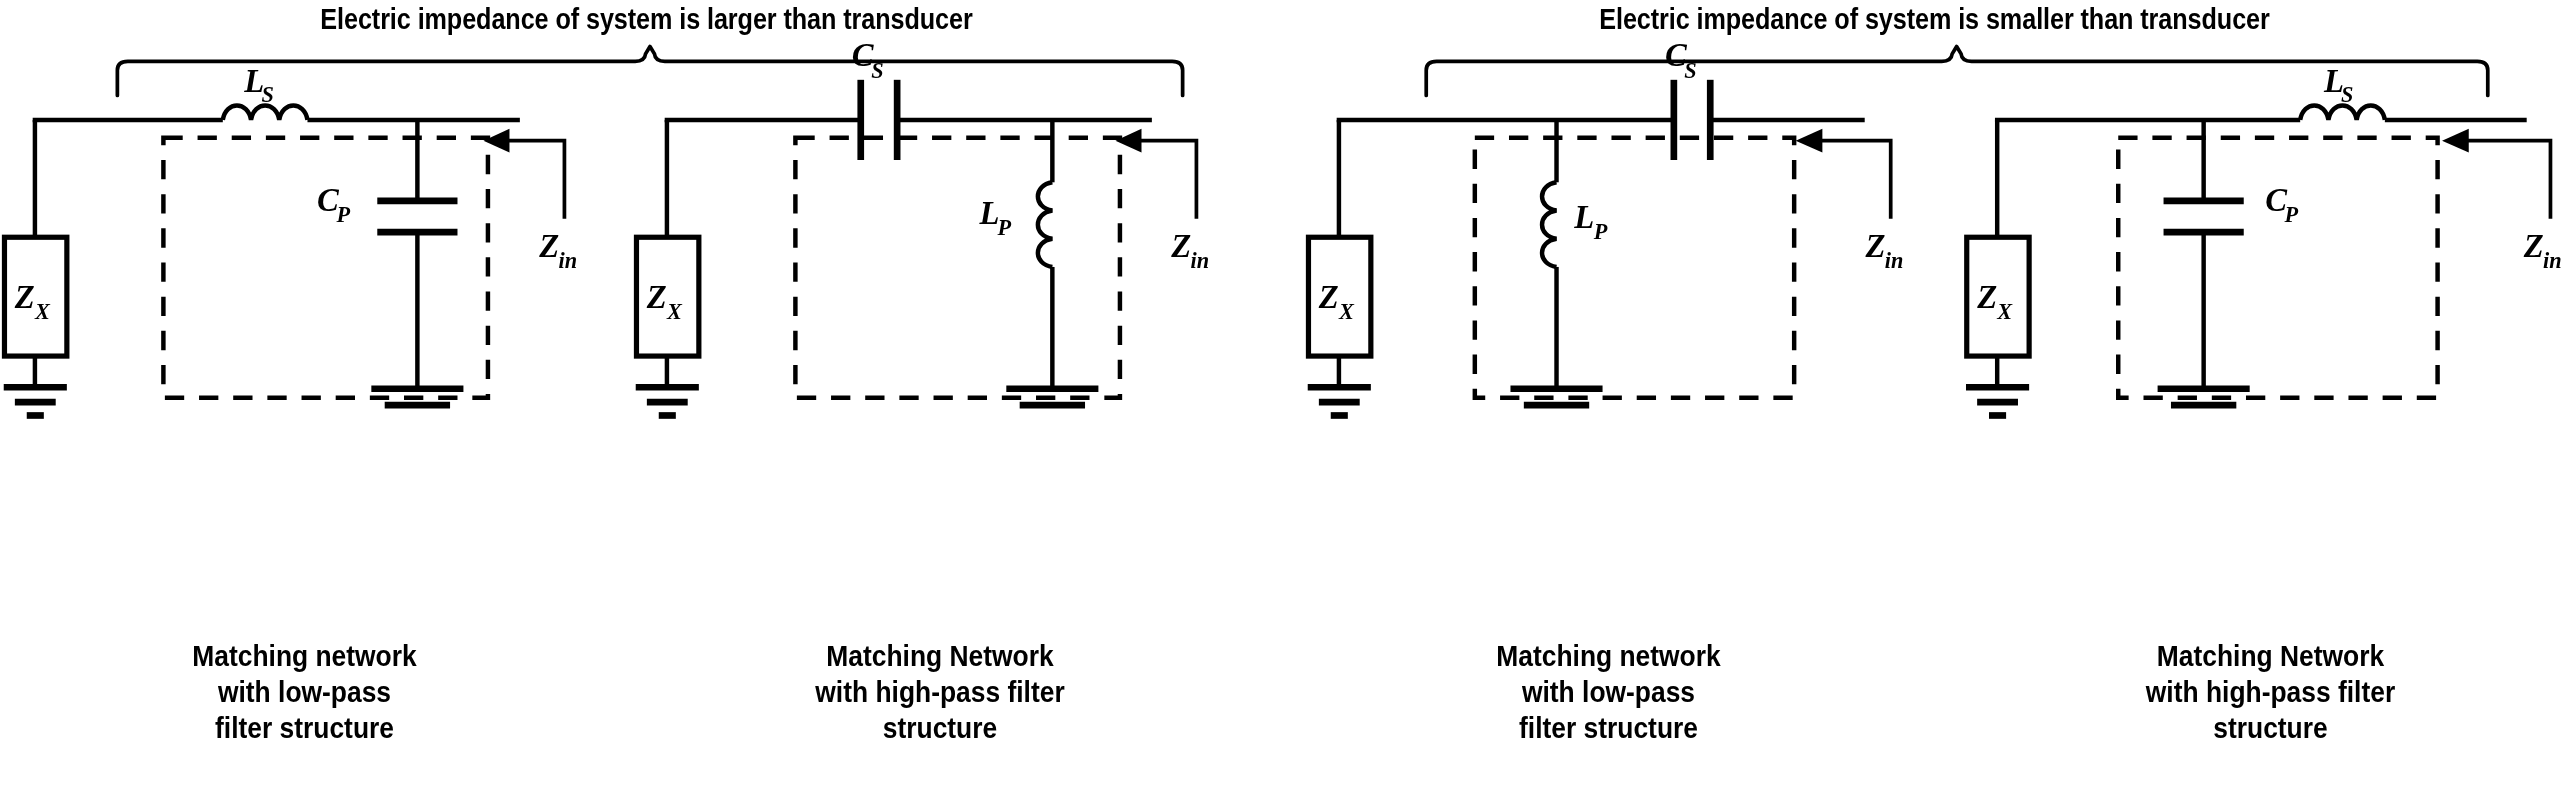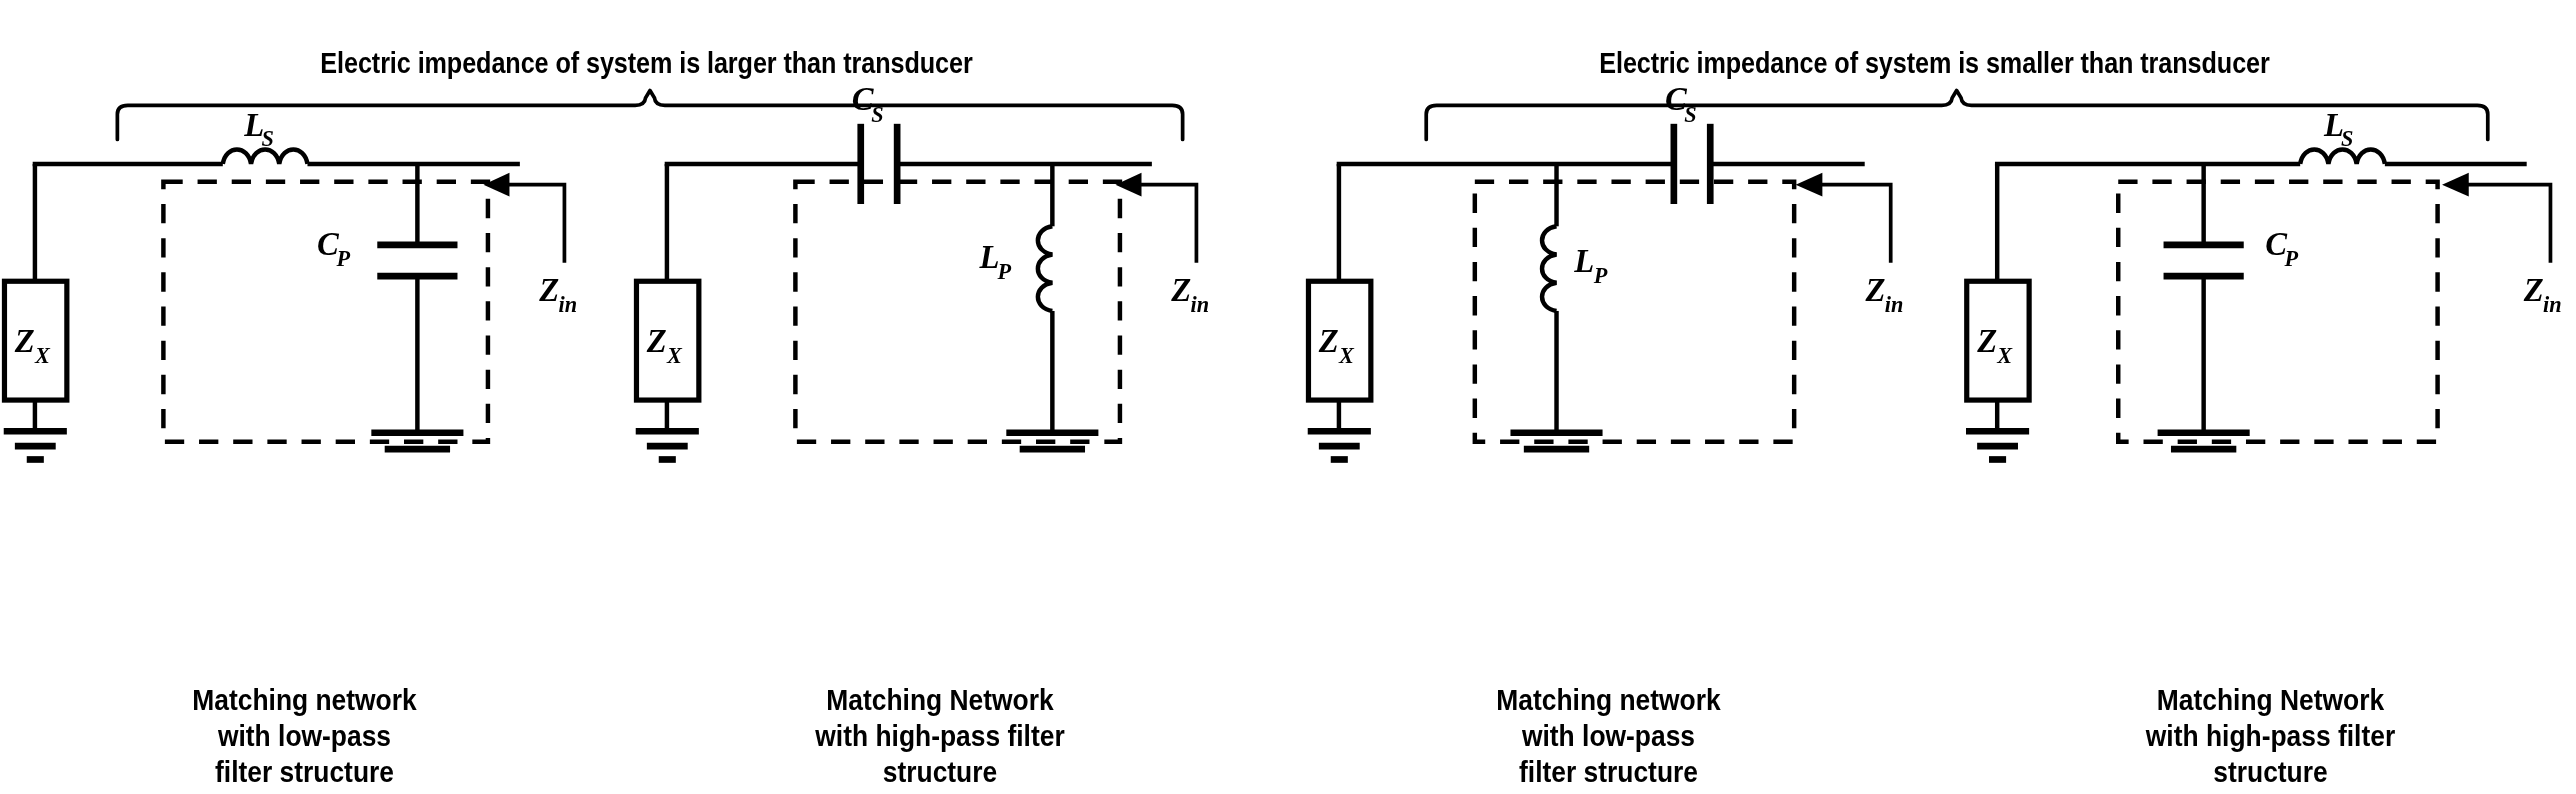--- a/index.html
+++ b/index.html
@@ -1,21 +1,21 @@
 <!DOCTYPE html>
 <html style="font-size:12px"><head>
 <meta charset="utf-8">
 <style>
   html,body{margin:0;padding:0;background:#ffffff;}
   body{
     width:2576px;height:795px;
     font-family:"Liberation Sans","DejaVu Sans",sans-serif;
     overflow:hidden;position:relative;
   }
-  .root{position:absolute;inset:0;margin-top:44px;}
+  .root{position:absolute;inset:0;}
 
   
   .group-title{
     position:absolute;
     font-weight:bold;
     font-size:30px;
     color:#000000;
     text-align:center;
     letter-spacing:-0.1px;
     transform:scaleX(0.84);

